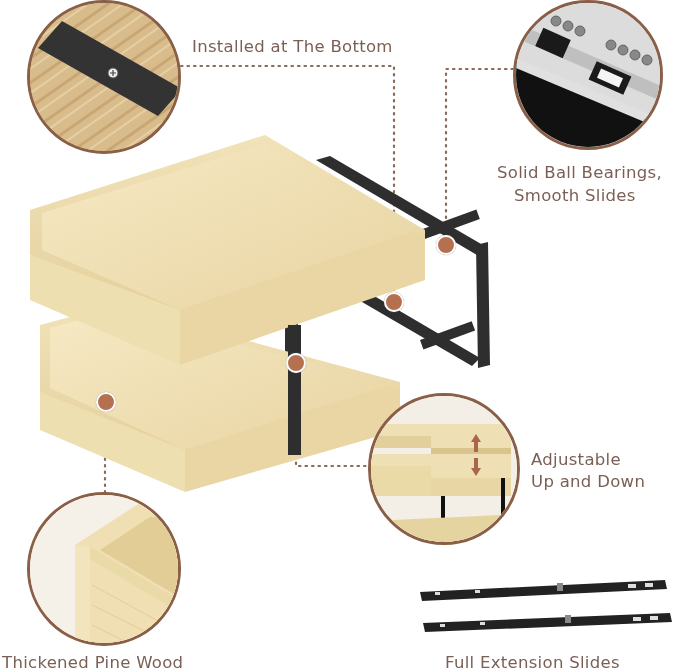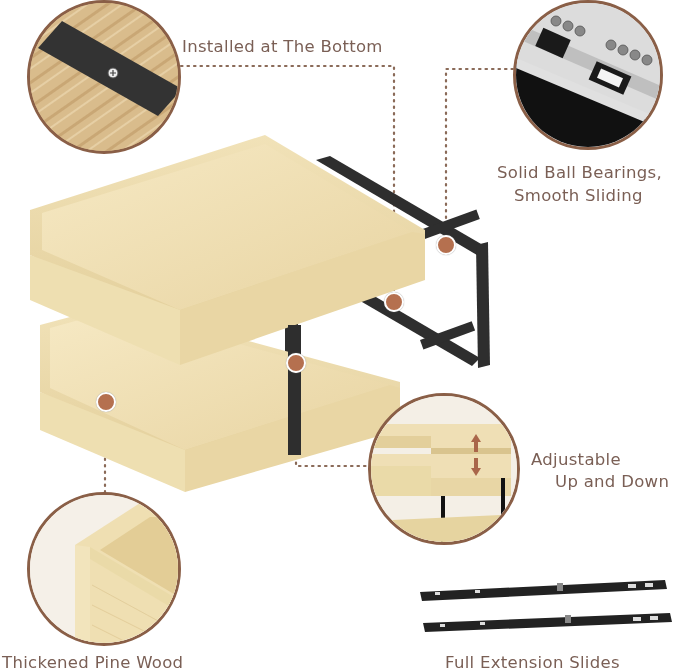--- a/index.html
+++ b/index.html
@@ -21,21 +21,21 @@
         <rect width="20" height="3" y="4" fill="#c9a775"></rect>
         <rect width="20" height="2" y="13" fill="#e6cfa5"></rect>
       </pattern>
     </defs>
     <rect width="154" height="154" fill="url(#grain)"></rect>
     <polygon points="8,45 32,18 152,86 128,113" fill="#333"></polygon>
     <circle cx="83" cy="70" r="5" fill="#eee" stroke="#555" stroke-width="1"></circle>
     <path d="M80 70 h6 M83 67 v6" stroke="#444" stroke-width="1.2"></path>
   </svg>
 </div>
-<div class="label" style="left:182px;top:36px;">Installed at The Bottom</div>
+<div class="label" style="left:192px;top:36px;">Installed at The Bottom</div>
 
 <div class="circle" style="left:513px;top:0px;width:150px;height:150px;background:#e8e8e8;">
   <svg width="150" height="150" viewBox="0 0 150 150">
     <rect width="150" height="150" fill="#dcdcdc"></rect>
     <polygon points="0,20 150,85 150,100 0,35" fill="#bfbfbf"></polygon>
     <polygon points="0,60 150,125 150,150 0,150" fill="#111"></polygon>
     <polygon points="0,55 150,118 150,128 0,65" fill="#e0e0e0"></polygon>
     <g fill="#888" stroke="#555" stroke-width="0.8">
       <circle cx="40" cy="18" r="5"></circle>
         <circle cx="52" cy="23" r="5"></circle>
@@ -44,21 +44,21 @@
         <circle cx="107" cy="47" r="5"></circle>
         <circle cx="119" cy="52" r="5"></circle>
         <circle cx="131" cy="57" r="5"></circle>
     </g>
     <rect x="22" y="30" width="30" height="20" fill="#1a1a1a" transform="rotate(24 37 40)"></rect>
     <rect x="75" y="65" width="38" height="20" fill="#1a1a1a" transform="rotate(24 94 75)"></rect>
     <rect x="82" y="70" width="24" height="10" fill="#f4f4f4" transform="rotate(24 94 75)"></rect>
   </svg>
 </div>
 <div class="label" style="left:497px;top:162px;text-align:center;">Solid Ball Bearings,</div>
-<div class="label" style="left:514px;top:185px;">Smooth Sliding</div>
+<div class="label" style="left:514px;top:185px;">Smooth Slides</div>
 
 <svg class="dot-line" width="679" height="671" style="left:0;top:0;" viewBox="0 0 679 671">
   <g stroke="#8a6a58" stroke-width="2.2" stroke-dasharray="1.5 5" stroke-linecap="round" fill="none">
     <polyline points="181,66 394,66 394,300"></polyline>
     <polyline points="513,69 446,69 446,243"></polyline>
     <polyline points="296,365 296,466 372,466"></polyline>
     <polyline points="105,400 105,495"></polyline>
   </g>
 </svg>
 
@@ -115,21 +115,21 @@
     <polygon points="0,125 152,118 152,152 0,152" fill="#e6d4a0"></polygon>
     <g fill="#a9664a">
       <polygon points="105,38 100,46 110,46"></polygon>
         <rect x="103" y="46" width="4" height="10"></rect>
       <rect x="103" y="62" width="4" height="10"></rect>
         <polygon points="105,80 100,72 110,72"></polygon>
     </g>
   </svg>
 </div>
 <div class="label" style="left:531px;top:449px;">Adjustable</div>
-<div class="label" style="left:531px;top:471px;margin-left:24px;">Up and Down</div>
+<div class="label" style="left:531px;top:471px;">Up and Down</div>
 
 <div class="circle" style="left:27px;top:492px;width:154px;height:154px;">
   <svg width="154" height="154" viewBox="0 0 154 154">
     <rect width="154" height="154" fill="#f5f0e8"></rect>
     <polygon points="45,50 110,8 154,8 154,154 45,154" fill="#efdfb2"></polygon>
     <polygon points="70,55 120,22 154,22 154,105" fill="#e3cd96"></polygon>
     <polygon points="45,50 60,52 60,154 45,154" fill="#f2e4bc"></polygon>
     <polygon points="60,52 154,108 154,120 60,64" fill="#eadaa8"></polygon>
     <g stroke="#d8c08a" stroke-width="0.8" opacity="0.7">
       <line x1="62" y1="90" x2="154" y2="140"></line>

